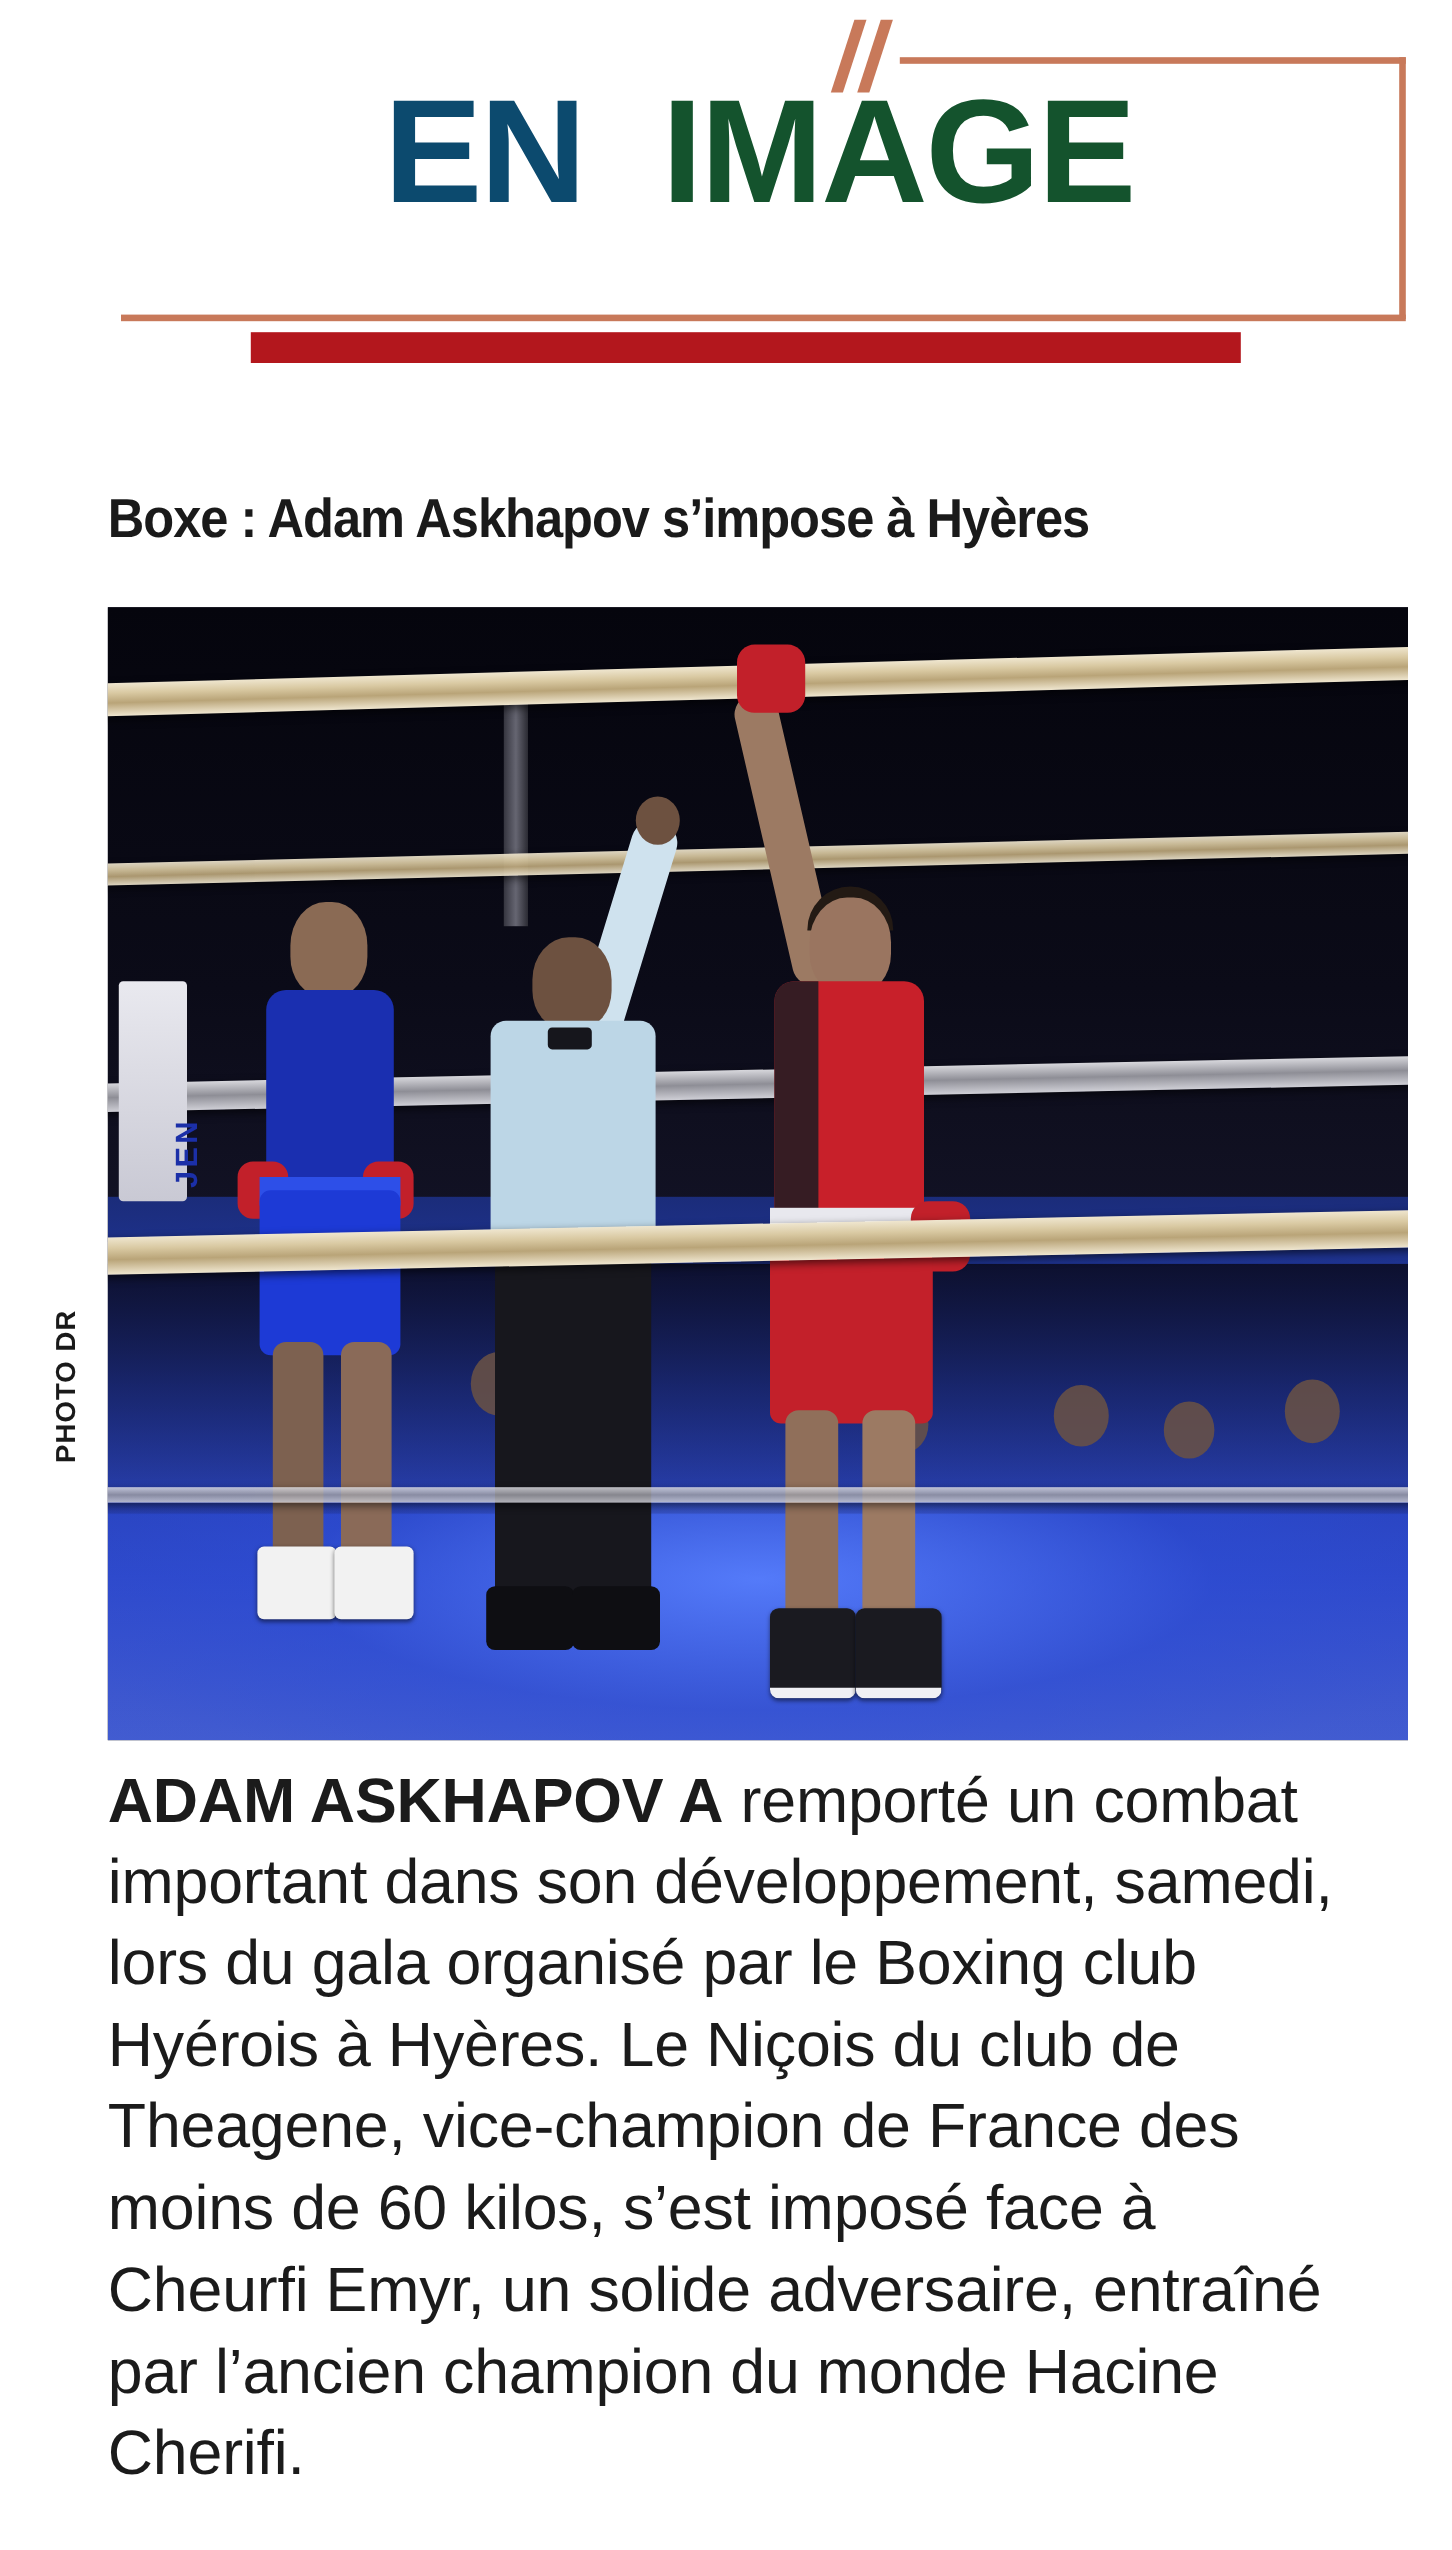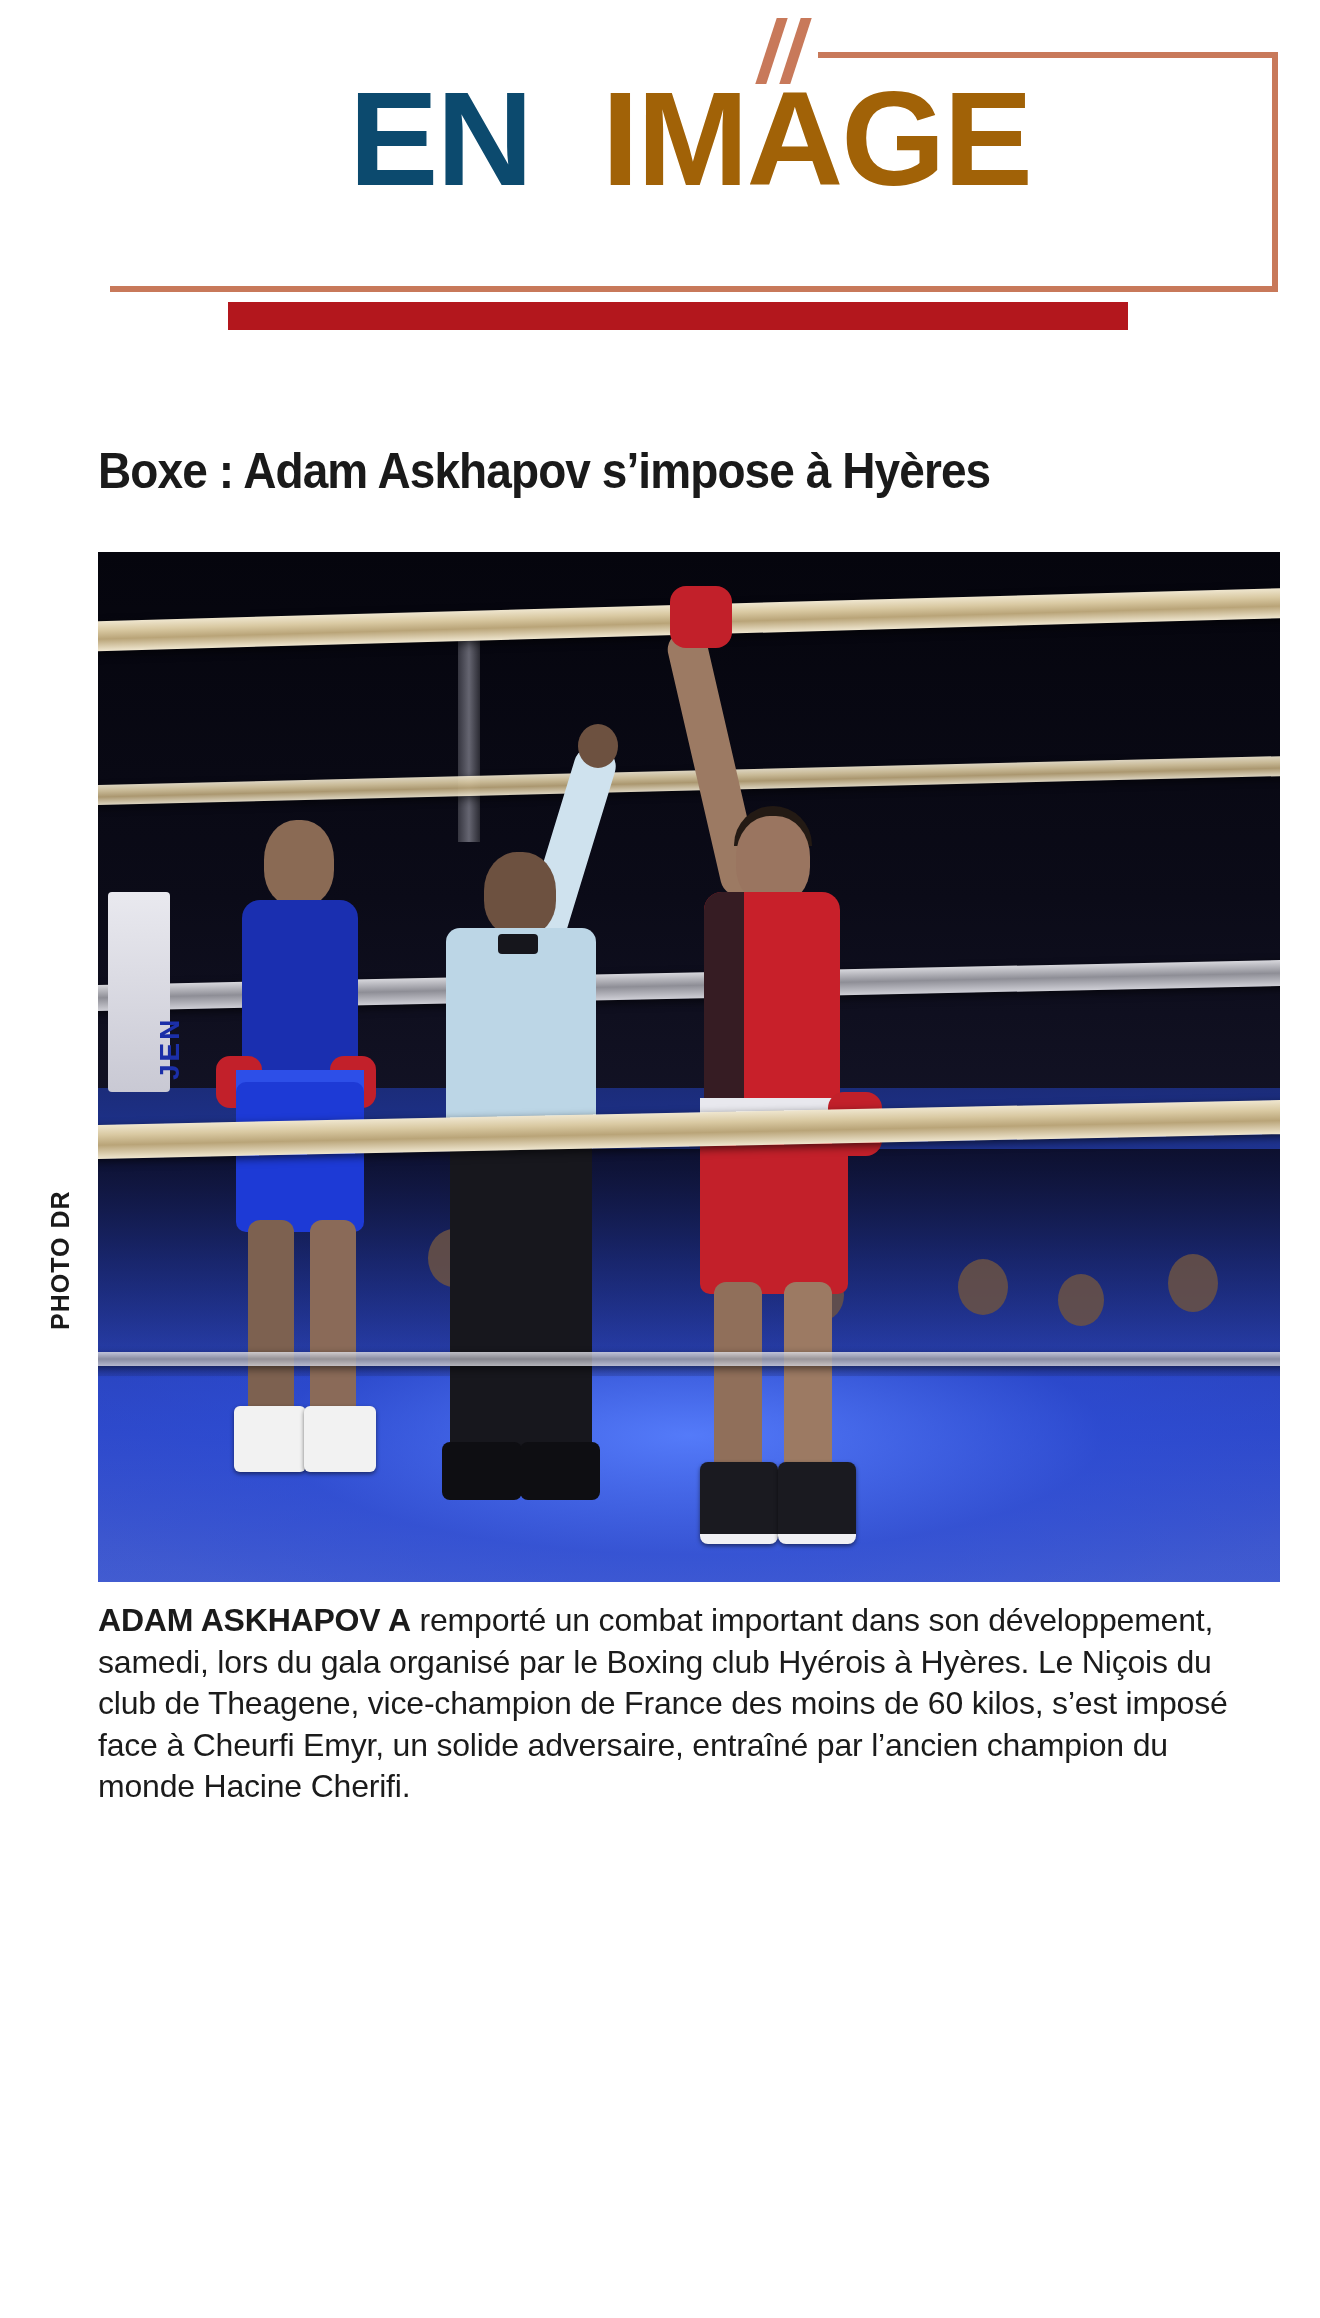--- a/index.html
+++ b/index.html
@@ -73,21 +73,21 @@
     width: 1160px;
     text-align: center;
     font-family: "Liberation Sans", sans-serif;
     font-weight: bold;
     font-size: 134px;
     letter-spacing: -2px;
     line-height: 1;
     white-space: nowrap;
   }
   .mast-title .w1 { color: #0c4a6e; }
-  .mast-title .w2 { color: #a16207; }
+  .mast-title .w2 { color: #14532d; }
 
   .mast-bar {
     position: absolute;
     left: 228px;
     top: 302px;
     width: 900px;
     height: 28px;
     background: #b3171d;
   }
 
@@ -241,21 +241,21 @@
     position:absolute; left:46px; top:188px; letter-spacing:3px;
   }
 
   
   .body-copy {
     position: absolute;
     left: 98px;
     top: 1600px;
     width: 1130px;
     font-family: "Liberation Sans", sans-serif;
-    font-size: 32px;
+    font-size: 57px;
     line-height: 1.30;
     color: #1b1b1b;
     letter-spacing: -0.2px;
   }
   .body-copy .lede {
     font-weight: bold;
   }
   .body-copy p {
     margin: 0;
   }

